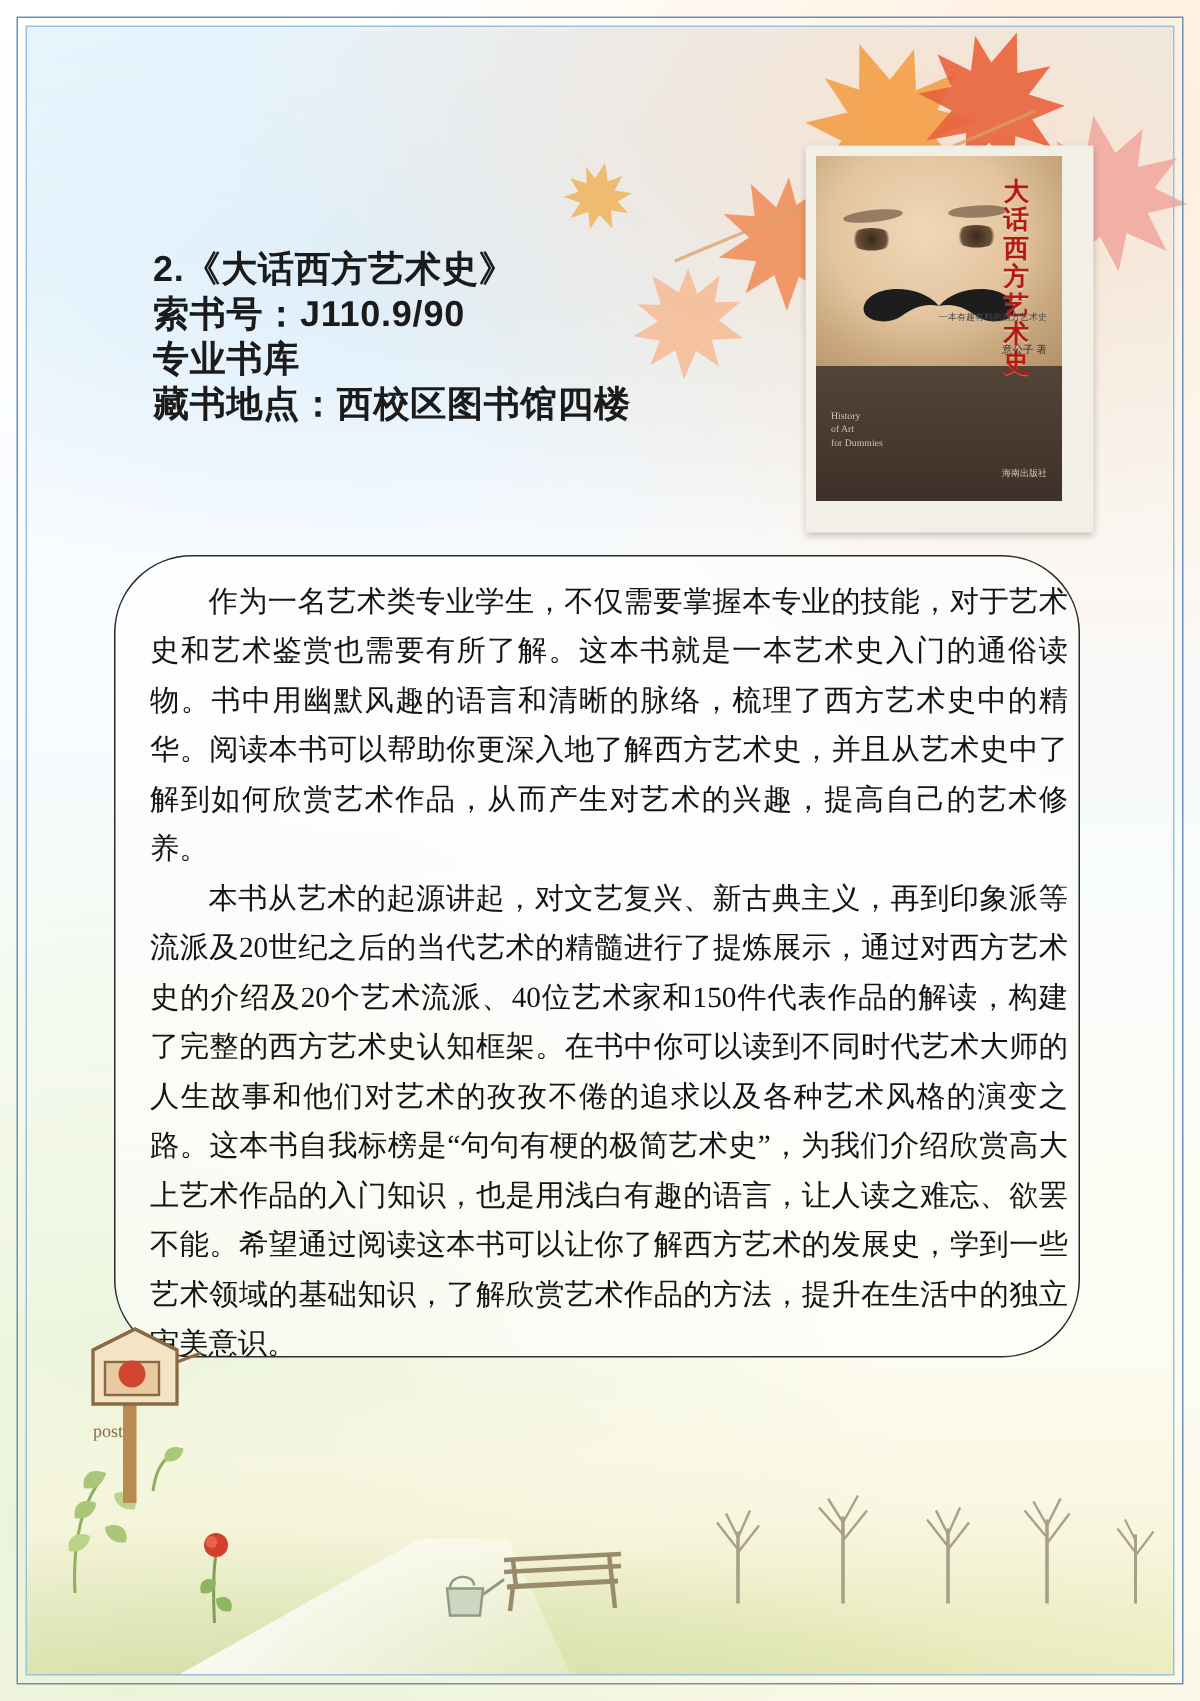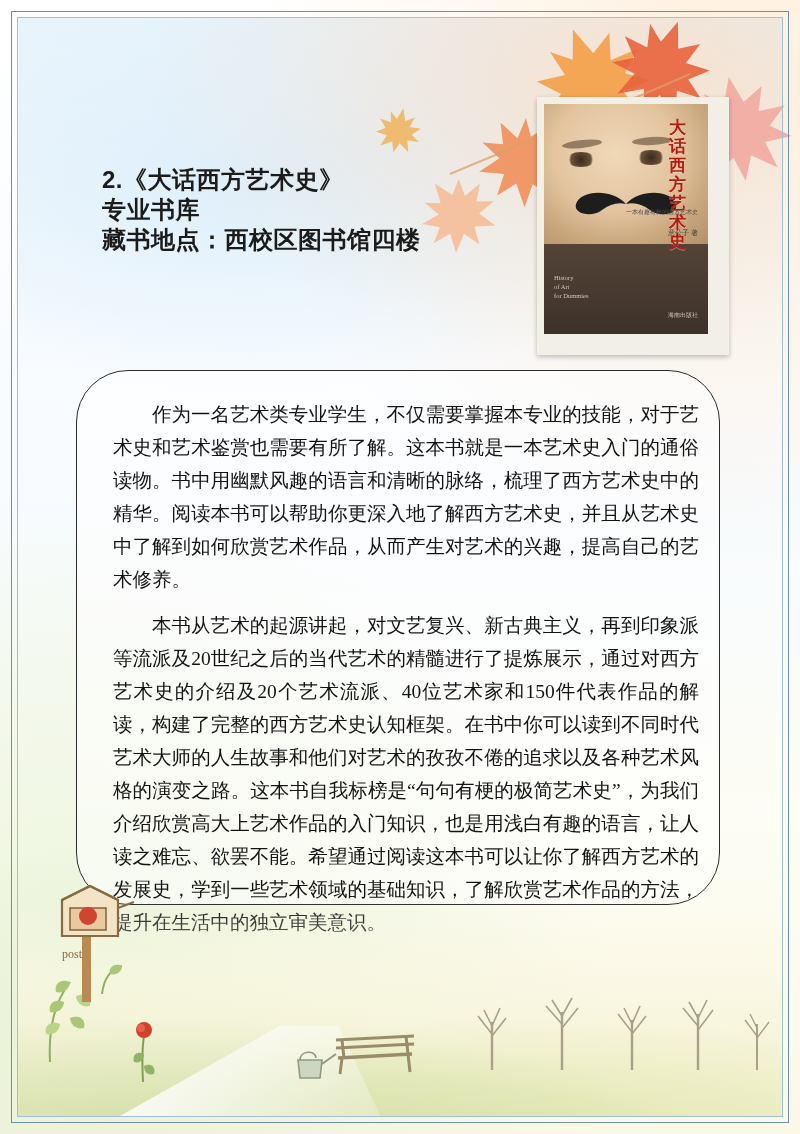--- a/index.html
+++ b/index.html
@@ -111,21 +111,21 @@
     border:1.6px solid #2b2b2b;border-radius:52px;
     background:rgba(255,255,255,0.55);
     box-sizing:border-box;
   }
   .card-body{
     position:absolute;left:100px;top:385px;width:612px;
     font-family:"Liberation Serif","DejaVu Serif",serif;
     font-size:19.5px;line-height:33px;color:#141414;
     text-align:justify;
   }
-  .card-body p{margin:13px;text-indent:2em;}
+  .card-body p{margin:0;text-indent:2em;}
 
   
   .ground{
     position:absolute;left:18px;bottom:18px;width:764px;height:215px;
     background:
       linear-gradient(180deg, rgba(255,255,255,0) 0%, rgba(250,247,225,0.65) 35%, rgba(243,240,206,0.9) 100%);
   }
   .hill{
     position:absolute;left:18px;bottom:18px;width:764px;height:120px;
     background:
@@ -219,20 +219,23 @@
         <div>History</div>
         <div>of Art</div>
         <div>for Dummies</div>
       </div>
       <div class="pub">海南出版社</div>
     </div>
   </div>
 
   <div class="book-info">
     <div>2.《大话西方艺术史》</div>
+    <div>
+      <span>索书号：</span><span>J110.9/90</span>
+    </div>
     <div>专业书库</div>
     <div>
       <span>藏书地点：</span><span>西校区图书馆四楼</span>
     </div>
   </div>
 
   <div class="card"></div>
   <div class="card-body">
     <p>作为一名艺术类专业学生，不仅需要掌握本专业的技能，对于艺术史和艺术鉴赏也需要有所了解。这本书就是一本艺术史入门的通俗读物。书中用幽默风趣的语言和清晰的脉络，梳理了西方艺术史中的精华。阅读本书可以帮助你更深入地了解西方艺术史，并且从艺术史中了解到如何欣赏艺术作品，从而产生对艺术的兴趣，提高自己的艺术修养。</p>
     <p>本书从艺术的起源讲起，对文艺复兴、新古典主义，再到印象派等流派及20世纪之后的当代艺术的精髓进行了提炼展示，通过对西方艺术史的介绍及20个艺术流派、40位艺术家和150件代表作品的解读，构建了完整的西方艺术史认知框架。在书中你可以读到不同时代艺术大师的人生故事和他们对艺术的孜孜不倦的追求以及各种艺术风格的演变之路。这本书自我标榜是“句句有梗的极简艺术史”，为我们介绍欣赏高大上艺术作品的入门知识，也是用浅白有趣的语言，让人读之难忘、欲罢不能。希望通过阅读这本书可以让你了解西方艺术的发展史，学到一些艺术领域的基础知识，了解欣赏艺术作品的方法，提升在生活中的独立审美意识。</p>

